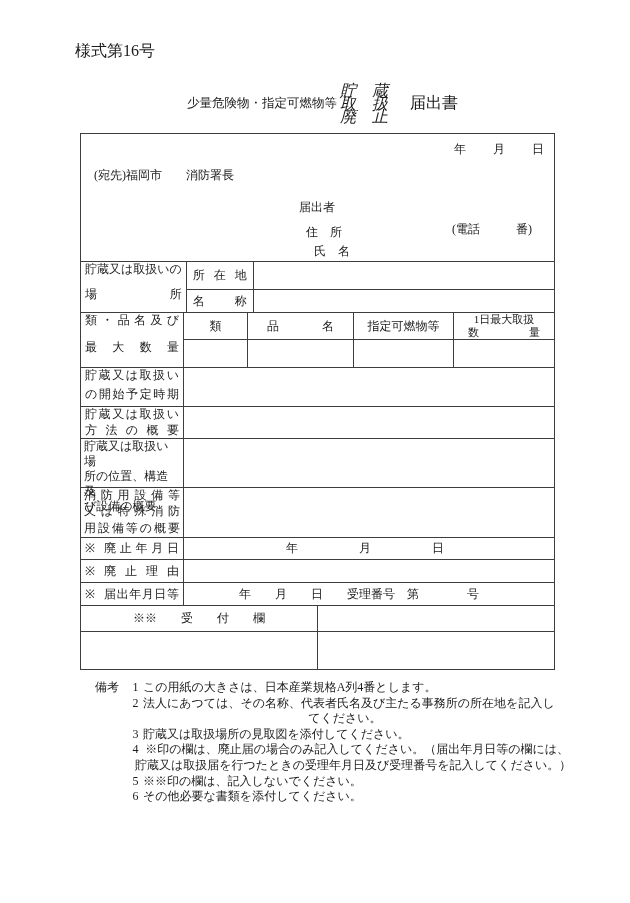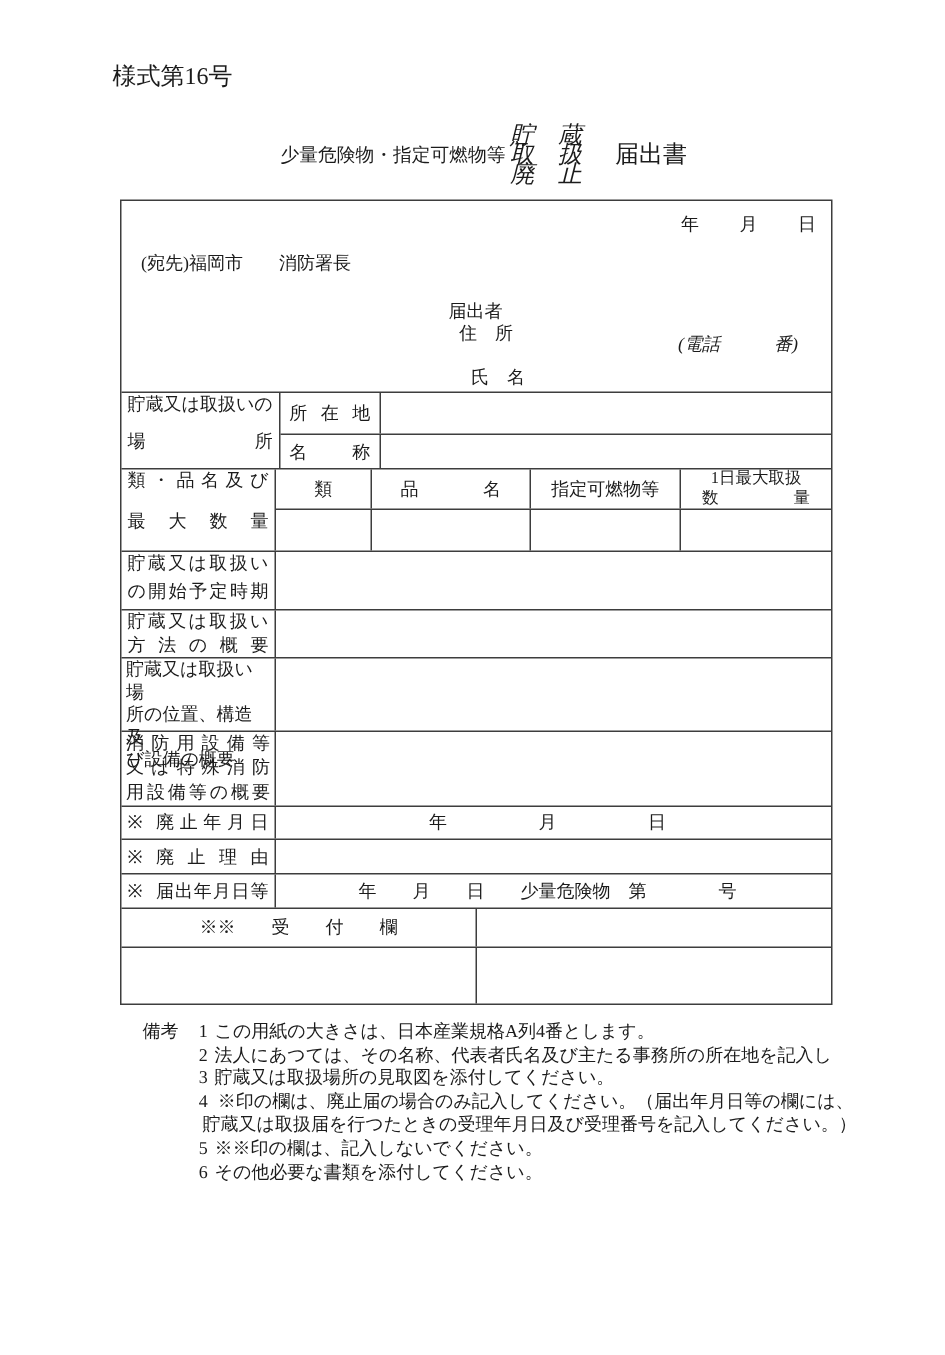--- a/index.html
+++ b/index.html
@@ -38,22 +38,22 @@
   .subcell{border-right:1px solid #3d3d3d;display:flex;align-items:center;}
   .subcell:last-child{border-right:none;}
   [data-spread]{display:flex;justify-content:space-between;flex:1;}
   .center{justify-content:center;text-align:center;}
 
   
   .header-section{position:relative;height:128px;}
   .hdr-date{position:absolute;top:7px;left:373px;display:flex;gap:27px;}
   .hdr-addressee{position:absolute;top:33px;left:13px;white-space:pre;}
   .hdr-declarant{position:absolute;top:65px;left:218px;white-space:pre;}
-  .hdr-address{position:absolute;top:80px;left:225px;white-space:pre;}
-  .hdr-phone{position:absolute;top:87px;left:371px;white-space:pre;font-style:italic;}
+  .hdr-address{position:absolute;top:90px;left:225px;white-space:pre;}
+  .hdr-phone{position:absolute;top:87px;left:371px;white-space:pre;}
   .hdr-name{position:absolute;top:109px;left:233px;white-space:pre;}
 
   
   .mark-label{flex-direction:row;align-items:center;gap:9px;}
   .mark-label .mark{flex:0 0 auto;}
   .abol-date-value{display:flex;align-items:center;padding-left:102px;gap:61px;}
   .notif-date-value{display:flex;align-items:center;padding-left:55px;white-space:pre;}
 
   
   .bcell{display:flex;align-items:center;justify-content:center;white-space:pre;}
@@ -314,21 +314,21 @@
         <span class="mark">※</span>
         <span data-spread="">
             <span>届</span>
             <span>出</span>
             <span>年</span>
             <span>月</span>
             <span>日</span>
             <span>等</span>
           </span>
       </div>
-      <div class="valcell notif-date-value">年　　月　　日　　少量危険物　第　　　　号</div>
+      <div class="valcell notif-date-value">年　　月　　日　　受理番号　第　　　　号</div>
     </div>
 
     <div class="trow" style="height:26px">
       <div class="bcell first">※※　　受　　付　　欄</div>
     </div>
 
     <div class="trow" style="height:37px">
       <div class="bcell first"></div>
       <div class="bcell second"></div>
     </div>
@@ -341,20 +341,21 @@
       <div class="remark-item">
         <div class="rnum">1</div>
         <div class="rlines">
             <div>この用紙の大きさは、日本産業規格A列4番とします。</div>
           </div>
       </div>
       <div class="remark-item">
         <div class="rnum">2</div>
         <div class="rlines">
           <div>法人にあつては、その名称、代表者氏名及び主たる事務所の所在地を記入し</div>
+          <div class="cont">てください。</div>
         </div>
       </div>
       <div class="remark-item">
         <div class="rnum">3</div>
         <div class="rlines">
             <div>貯蔵又は取扱場所の見取図を添付してください。</div>
           </div>
       </div>
       <div class="remark-item">
         <div class="rnum">4</div>

